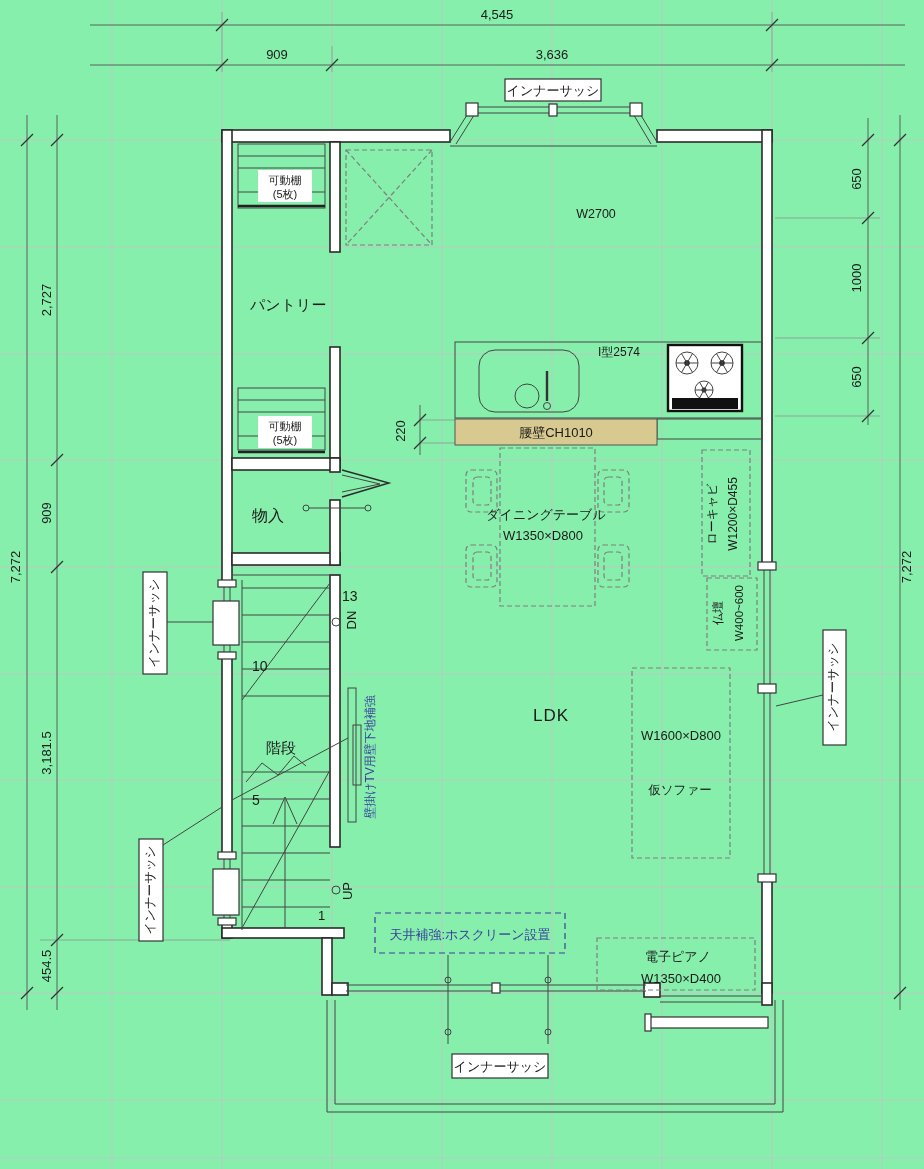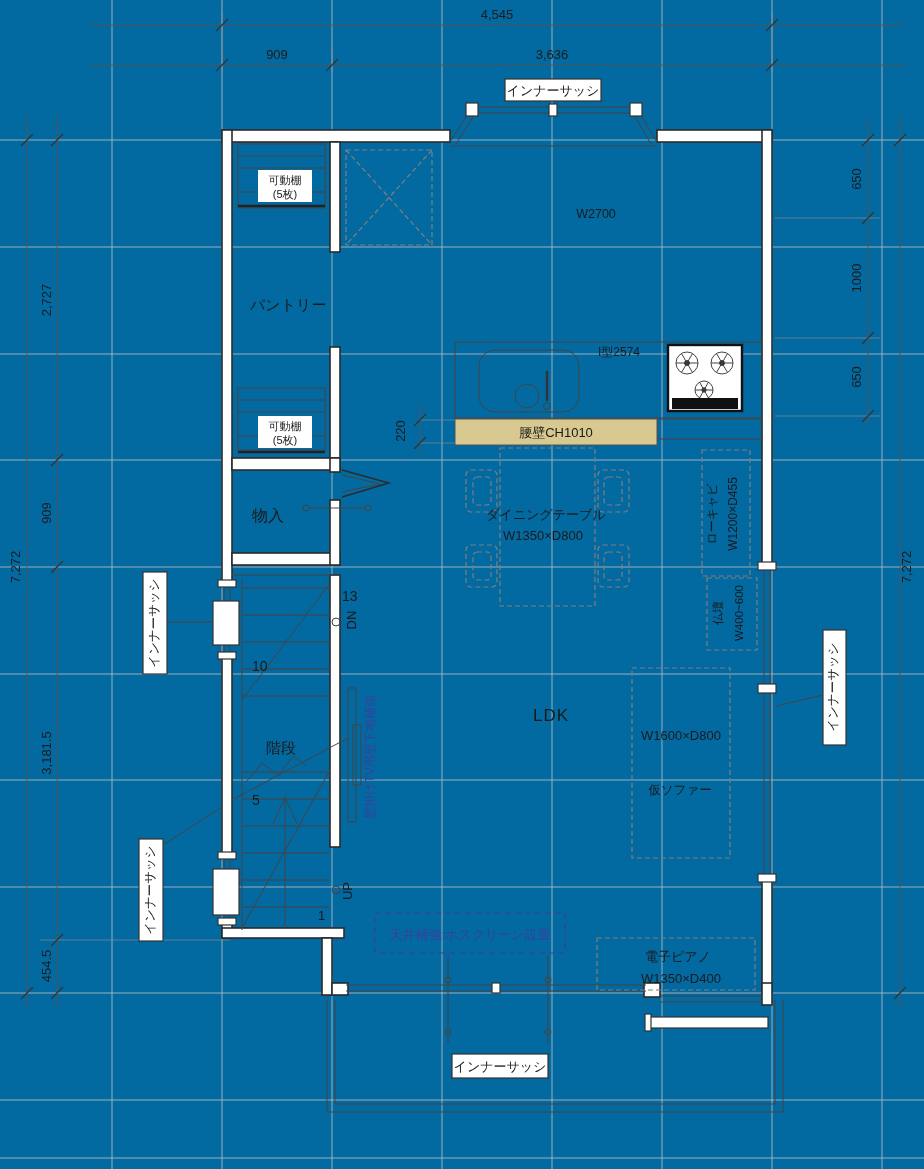--- a/index.html
+++ b/index.html
@@ -1,16 +1,16 @@
 <!DOCTYPE html>
 <html><head>
 <meta charset="utf-8">
 <style>
   html,body{margin:0;padding:0;background:#fff;}
-  .stage{position:relative;width:924px;height:1169px;background:#0369a1;overflow:hidden;
+  .stage{position:relative;width:924px;height:1169px;background:#86efac;overflow:hidden;
          font-family:"Liberation Sans","DejaVu Sans",sans-serif;}
   svg{display:block}
   .grid{stroke:#c3c3c3;stroke-width:0.8;}
   .dimline{stroke:#555;stroke-width:0.9;fill:none;}
   .tick{stroke:#333;stroke-width:1.3;fill:none;}
   .ext{stroke:#8a8a8a;stroke-width:0.7;fill:none;}
   .wall{fill:#ffffff;stroke:#2b2b2b;stroke-width:1.6;}
   .thin{stroke:#444;stroke-width:1;fill:none;}
   .med{stroke:#2b2b2b;stroke-width:1.4;fill:none;}
   .thick{stroke:#222;stroke-width:2.6;fill:none;}

